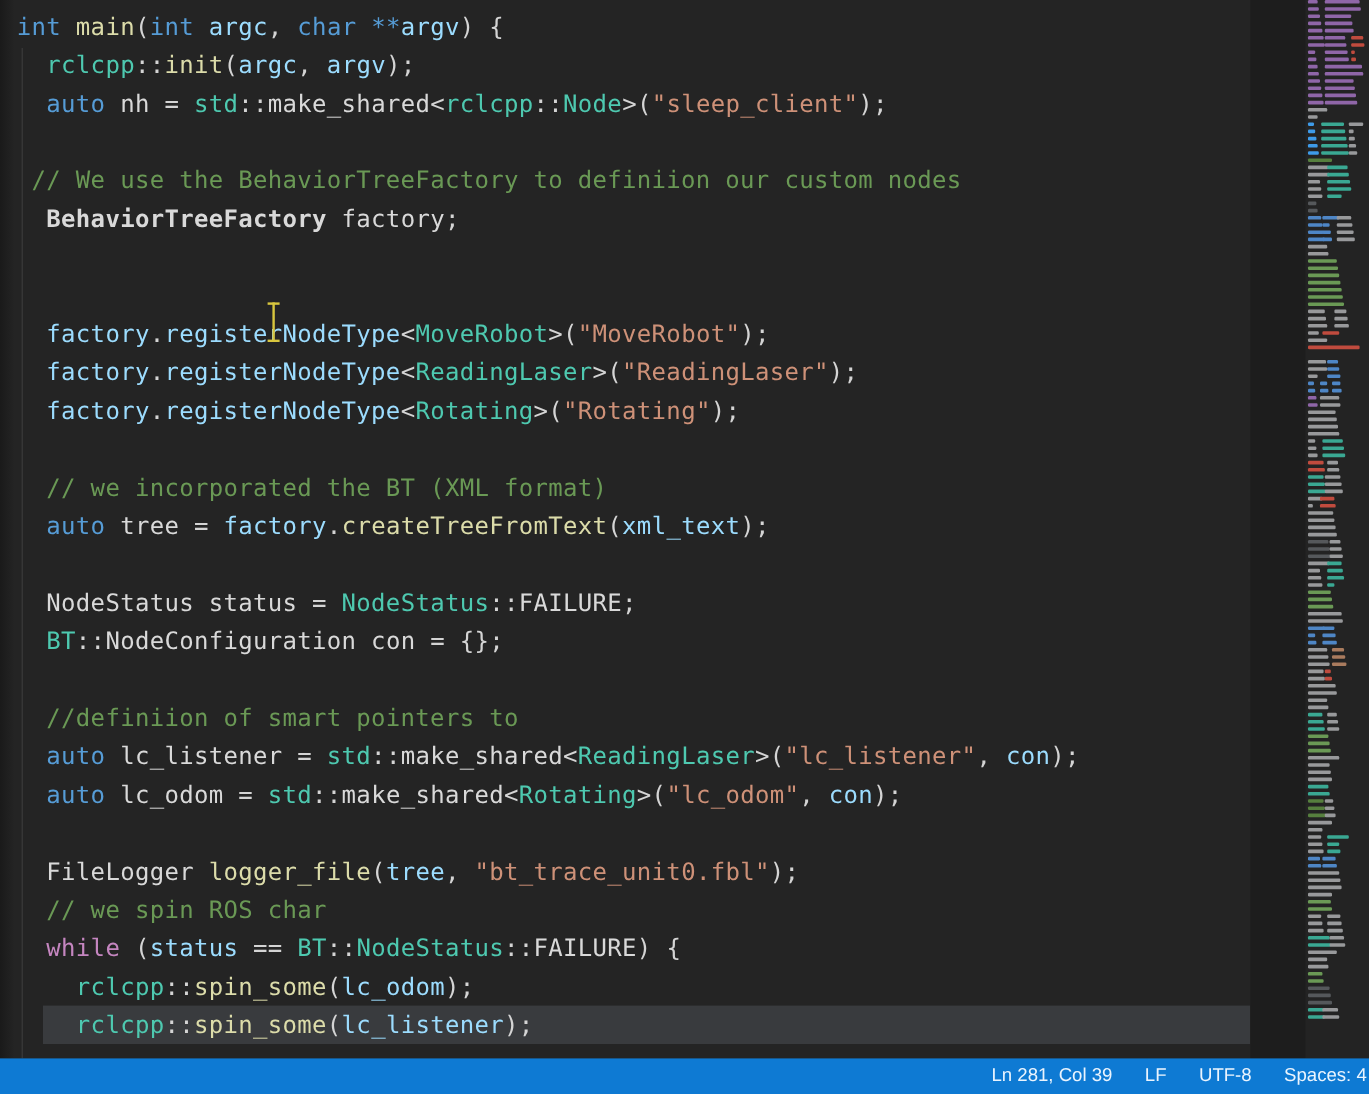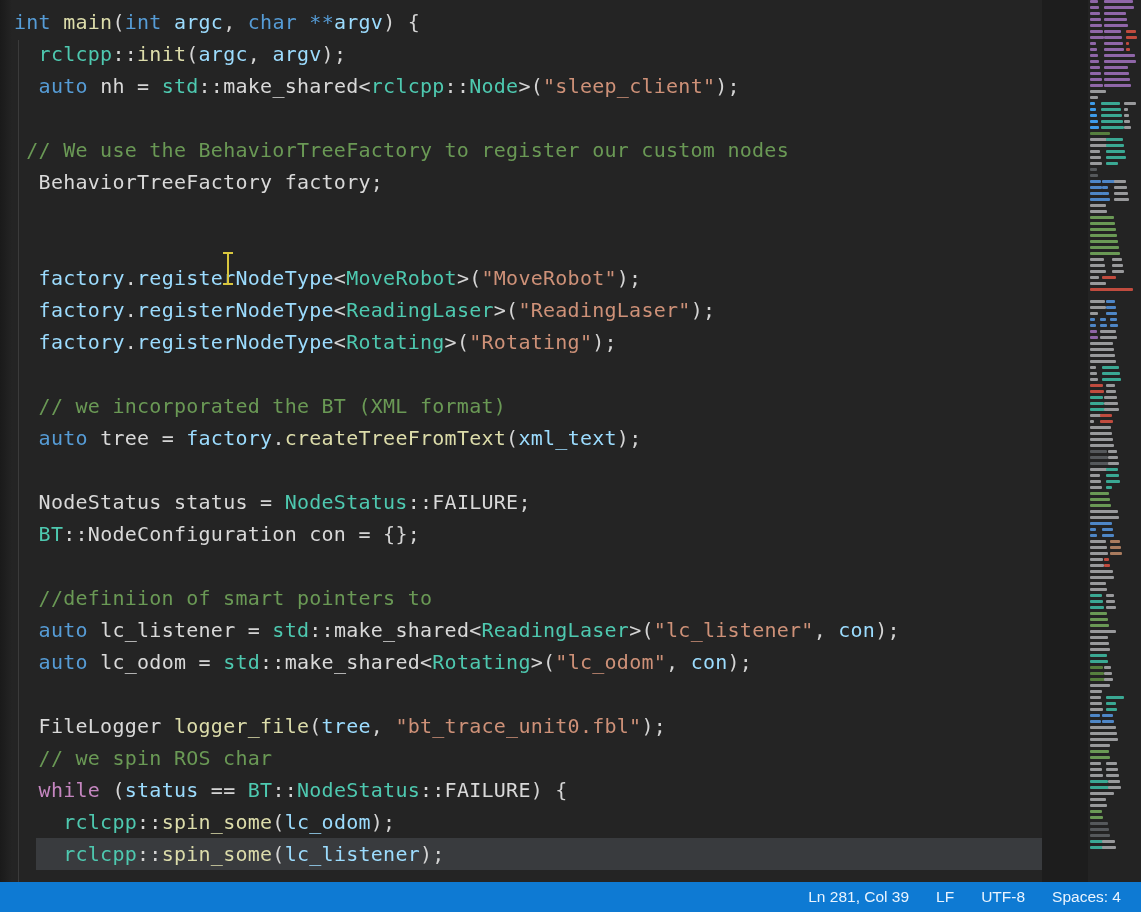--- a/index.html
+++ b/index.html
@@ -21,37 +21,37 @@
   #ibeam .bar.top{top:0;} #ibeam .bar.bot{bottom:0;}
   
   #gap-band{position:absolute;left:1042px;top:0;width:46px;height:882px;background:#1d1d1d;}
   #minimap{position:absolute;left:1088px;top:0;width:53px;height:882px;background:#232323;}
   #minimap .seg{position:absolute;height:3px;border-radius:1px;}
   
   #statusbar{position:absolute;left:0;top:882px;width:1141px;height:30px;
              display:flex;align-items:center;justify-content:flex-end;
              font-family:"Liberation Sans",sans-serif;font-size:15.5px;color:#eaf4fe;}
   .status-item{margin-left:27px;white-space:nowrap;}
-  .status-item:last-child{margin-right:20px;}
+  .status-item:last-child{margin-right:2px;}
 </style>
 </head>
 <body>
 
 <div id="screen">
 
   <div id="editor">
     <div id="left-shade"></div>
     <div id="indent-guide"></div>
     <div id="code">
         <div class="code-line"><span style="color: rgb(86, 156, 214);">int</span><span style="color: rgb(212, 212, 212);"> </span><span style="color: rgb(220, 220, 170);">main</span><span style="color: rgb(212, 212, 212);">(</span><span style="color: rgb(86, 156, 214);">int</span><span style="color: rgb(212, 212, 212);"> </span><span style="color: rgb(156, 220, 254);">argc</span><span style="color: rgb(212, 212, 212);">, </span><span style="color: rgb(86, 156, 214);">char</span><span style="color: rgb(212, 212, 212);"> </span><span style="color: rgb(86, 156, 214);">**</span><span style="color: rgb(156, 220, 254);">argv</span><span style="color: rgb(212, 212, 212);">) {</span></div>
         <div class="code-line"><span style="color: rgb(212, 212, 212);">  </span><span style="color: rgb(78, 201, 176);">rclcpp</span><span style="color: rgb(212, 212, 212);">::</span><span style="color: rgb(220, 220, 170);">init</span><span style="color: rgb(212, 212, 212);">(</span><span style="color: rgb(156, 220, 254);">argc</span><span style="color: rgb(212, 212, 212);">, </span><span style="color: rgb(156, 220, 254);">argv</span><span style="color: rgb(212, 212, 212);">);</span></div>
         <div class="code-line"><span style="color: rgb(212, 212, 212);">  </span><span style="color: rgb(86, 156, 214);">auto</span><span style="color: rgb(212, 212, 212);"> </span><span style="color: rgb(217, 217, 217);">nh</span><span style="color: rgb(212, 212, 212);"> = </span><span style="color: rgb(78, 201, 176);">std</span><span style="color: rgb(212, 212, 212);">::</span><span style="color: rgb(217, 217, 217);">make_shared</span><span style="color: rgb(212, 212, 212);">&lt;</span><span style="color: rgb(78, 201, 176);">rclcpp</span><span style="color: rgb(212, 212, 212);">::</span><span style="color: rgb(78, 201, 176);">Node</span><span style="color: rgb(212, 212, 212);">&gt;(</span><span style="color: rgb(206, 145, 120);">"sleep_client"</span><span style="color: rgb(212, 212, 212);">);</span></div>
         <div class="code-line"></div>
-        <div class="code-line"><span style="color: rgb(212, 212, 212);"> </span><span style="color: rgb(106, 153, 85);">// We use the BehaviorTreeFactory to register our custom nodes</span></div>
-        <div class="code-line"><span style="color: rgb(212, 212, 212);">  </span><span style="color: rgb(217, 217, 217);">BehaviorTreeFactory</span><span style="color: rgb(212, 212, 212);"> </span><span style="color: rgb(217, 217, 217);">factory</span><span style="color: rgb(212, 212, 212);">;</span></div>
+        <div class="code-line"><span style="color: rgb(212, 212, 212);"> </span><span style="color: rgb(106, 153, 85);">// We use the BehaviorTreeFactory to definiion our custom nodes</span></div>
+        <div class="code-line"><span style="color: rgb(212, 212, 212);">  </span><span style="color: rgb(217, 217, 217); font-weight: bold;">BehaviorTreeFactory</span><span style="color: rgb(212, 212, 212);"> </span><span style="color: rgb(217, 217, 217);">factory</span><span style="color: rgb(212, 212, 212);">;</span></div>
         <div class="code-line"></div>
         <div class="code-line"><span style="color: rgb(212, 212, 212);">  </span></div>
         <div class="code-line"><span style="color: rgb(212, 212, 212);">  </span><span style="color: rgb(156, 220, 254);">factory</span><span style="color: rgb(212, 212, 212);">.</span><span style="color: rgb(156, 220, 254);">registerNodeType</span><span style="color: rgb(212, 212, 212);">&lt;</span><span style="color: rgb(78, 201, 176);">MoveRobot</span><span style="color: rgb(212, 212, 212);">&gt;(</span><span style="color: rgb(206, 145, 120);">"MoveRobot"</span><span style="color: rgb(212, 212, 212);">);</span></div>
         <div class="code-line"><span style="color: rgb(212, 212, 212);">  </span><span style="color: rgb(156, 220, 254);">factory</span><span style="color: rgb(212, 212, 212);">.</span><span style="color: rgb(156, 220, 254);">registerNodeType</span><span style="color: rgb(212, 212, 212);">&lt;</span><span style="color: rgb(78, 201, 176);">ReadingLaser</span><span style="color: rgb(212, 212, 212);">&gt;(</span><span style="color: rgb(206, 145, 120);">"ReadingLaser"</span><span style="color: rgb(212, 212, 212);">);</span></div>
         <div class="code-line"><span style="color: rgb(212, 212, 212);">  </span><span style="color: rgb(156, 220, 254);">factory</span><span style="color: rgb(212, 212, 212);">.</span><span style="color: rgb(156, 220, 254);">registerNodeType</span><span style="color: rgb(212, 212, 212);">&lt;</span><span style="color: rgb(78, 201, 176);">Rotating</span><span style="color: rgb(212, 212, 212);">&gt;(</span><span style="color: rgb(206, 145, 120);">"Rotating"</span><span style="color: rgb(212, 212, 212);">);</span></div>
         <div class="code-line"></div>
         <div class="code-line"><span style="color: rgb(212, 212, 212);">  </span><span style="color: rgb(106, 153, 85);">// we incorporated the BT (XML format)</span></div>
         <div class="code-line"><span style="color: rgb(212, 212, 212);">  </span><span style="color: rgb(86, 156, 214);">auto</span><span style="color: rgb(212, 212, 212);"> </span><span style="color: rgb(217, 217, 217);">tree</span><span style="color: rgb(212, 212, 212);"> = </span><span style="color: rgb(156, 220, 254);">factory</span><span style="color: rgb(212, 212, 212);">.</span><span style="color: rgb(220, 220, 170);">createTreeFromText</span><span style="color: rgb(212, 212, 212);">(</span><span style="color: rgb(156, 220, 254);">xml_text</span><span style="color: rgb(212, 212, 212);">);</span></div>
         <div class="code-line"></div>
         <div class="code-line"><span style="color: rgb(212, 212, 212);">  </span><span style="color: rgb(217, 217, 217);">NodeStatus</span><span style="color: rgb(212, 212, 212);"> </span><span style="color: rgb(217, 217, 217);">status</span><span style="color: rgb(212, 212, 212);"> = </span><span style="color: rgb(78, 201, 176);">NodeStatus</span><span style="color: rgb(212, 212, 212);">::</span><span style="color: rgb(217, 217, 217);">FAILURE</span><span style="color: rgb(212, 212, 212);">;</span></div>

